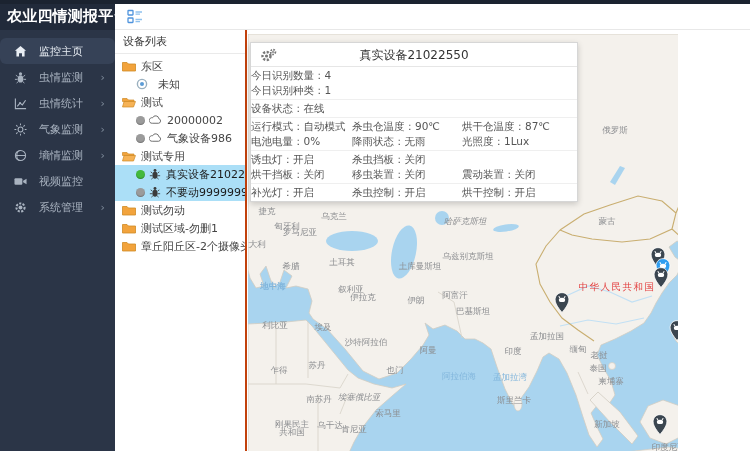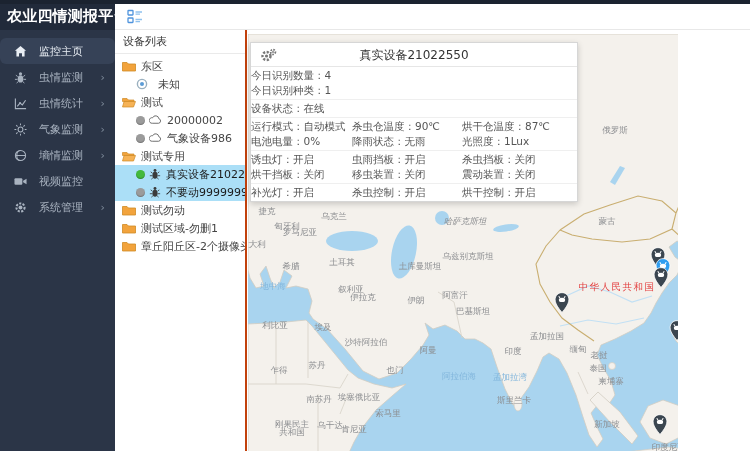--- a/index.html
+++ b/index.html
@@ -325,27 +325,27 @@
         <span class="map-label" style="left: 52px; top: 199px;">罗马尼亚</span>
         <span class="map-label" style="left: 39px; top: 193px;">匈牙利</span>
         <span class="map-label" style="left: 19px; top: 178px;">捷克</span>
         <span class="map-label" style="left: 43px; top: 233px;">希腊</span>
         <span class="map-label" style="left: 5px; top: 211px;">意大利</span>
         <span class="map-label" style="left: 75px; top: 294px;">埃及</span>
         <span class="map-label" style="left: 27px; top: 292px;">利比亚</span>
         <span class="map-label" style="left: 31px; top: 337px;">乍得</span>
         <span class="map-label" style="left: 69px; top: 332px;">苏丹</span>
         <span class="map-label" style="left: 71px; top: 366px;">南苏丹</span>
-        <span class="map-label" style="left: 111px; top: 364px;">埃塞俄比亚</span>
+        <span class="map-label" style="left: 111px; top: 364px; font-style: italic;">埃塞俄比亚</span>
         <span class="map-label" style="left: 140px; top: 380px;">索马里</span>
         <span class="map-label" style="left: 82px; top: 392px;">乌干达</span>
         <span class="map-label" style="left: 106px; top: 396px;">肯尼亚</span>
         <span class="map-label" style="left: 44px; top: 391px;">刚果民主</span>
         <span class="map-label" style="left: 44px; top: 399px;">共和国</span>
-        <span class="map-label sea" style="left: 25px; top: 253px;">地中海</span>
+        <span class="map-label sea" style="left: 25px; top: 253px; font-weight: bold;">地中海</span>
         <span class="map-label sea" style="left: 211px; top: 343px;">阿拉伯海</span>
         <span class="map-label sea" style="left: 262px; top: 344px;">孟加拉湾</span>
         <div class="map-pin" style="left: 434px; top: 182px;"><svg width="24" height="31" viewBox="0 0 24 32">
             <path d="M12 1 C6 1 1.5 5.6 1.5 11.8 C1.5 20 12 31 12 31 C12 31 22.5 20 22.5 11.8 C22.5 5.6 18 1 12 1 Z" fill="#3aa4f2" stroke="#ffffff" stroke-width="1.2"></path>
             <ellipse cx="12" cy="12" rx="4.8" ry="3.4" fill="#fff"></ellipse>
             <path d="M9 9 L7 6.5 M15 9 L17 6.5" stroke="#fff" stroke-width="1.6" fill="none"></path>
           </svg></div>
         <div class="map-pin" style="left: 402px; top: 213px;"><svg width="16" height="21" viewBox="0 0 24 32">
             <path d="M12 1 C6 1 1.5 5.6 1.5 11.8 C1.5 20 12 31 12 31 C12 31 22.5 20 22.5 11.8 C22.5 5.6 18 1 12 1 Z" fill="#3b4650" stroke="#ffffff" stroke-width="1.2"></path>
             <ellipse cx="12" cy="12" rx="4.8" ry="3.4" fill="#fff"></ellipse>
@@ -407,21 +407,20 @@
           </div>
           <div class="popup-row grid">
             <span class="popup-cell">电池电量：0%</span>
             <span class="popup-cell">降雨状态：无雨</span>
             <span class="popup-cell">光照度：1Lux</span>
           </div>
         </div>
         <div class="popup-section">
           <div class="popup-row grid">
             <span class="popup-cell">诱虫灯：开启</span>
-            <span class="popup-cell">虫雨挡板：开启</span>
             <span class="popup-cell">杀虫挡板：关闭</span>
           </div>
           <div class="popup-row grid">
             <span class="popup-cell">烘干挡板：关闭</span>
             <span class="popup-cell">移虫装置：关闭</span>
             <span class="popup-cell">震动装置：关闭</span>
           </div>
         </div>
         <div class="popup-section">
           <div class="popup-row grid">

